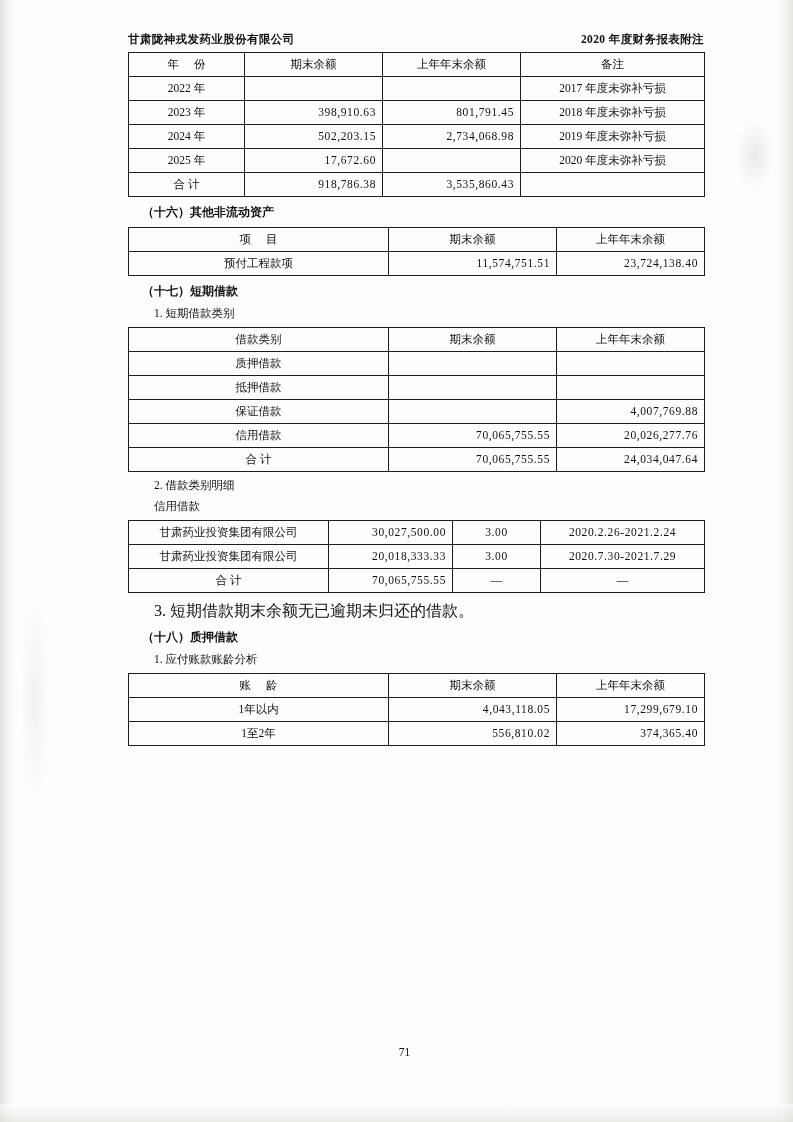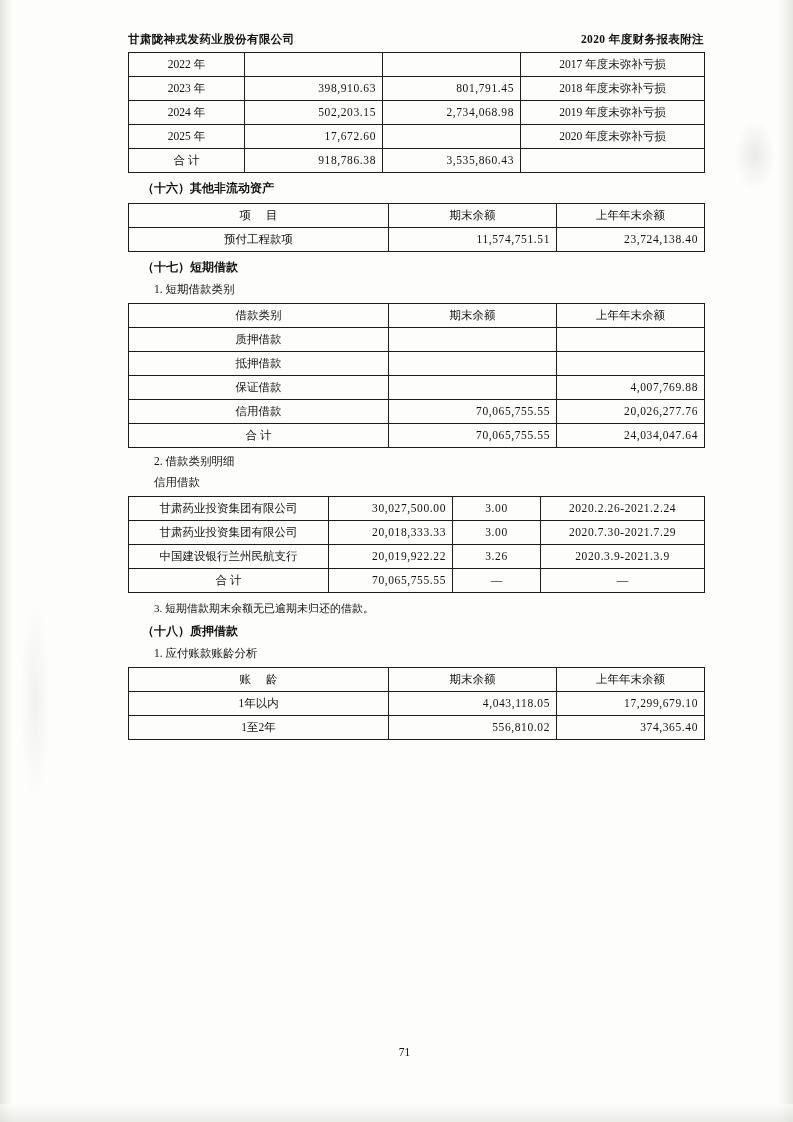--- a/index.html
+++ b/index.html
@@ -92,21 +92,21 @@
   .section-title {
     font-size: 12px;
     margin: 7px 0 6px 14px;
     font-weight: 700;
   }
   .sub-title {
     font-size: 11.5px;
     margin: 6px 0 6px 26px;
   }
   .note-line {
-    font-size: 11px;
+    font-size: 16px;
     margin: 8px 0 4px 26px;
   }
   .tbl-wrap { margin-top: 2px; }
   .page-number {
     position: absolute;
     top: 1046px;
     left: 0;
     width: 793px;
     text-align: center;
     font-size: 11.5px;
@@ -141,20 +141,26 @@
 
     <div class="tbl-wrap">
       <table class="ftable">
         <colgroup>
           <col style="width:116px">
           <col style="width:138px">
           <col style="width:138px">
           <col style="width:184px">
         </colgroup>
         <tbody>
+            <tr>
+          <td class="c spread">年  份</td>
+          <td class="c">期末余额</td>
+          <td class="c">上年年末余额</td>
+          <td class="c">备注</td>
+        </tr>
         <tr>
           <td class="l">2022 年</td>
           <td class="r num"></td>
           <td class="r num"></td>
           <td class="l">2017 年度未弥补亏损</td>
         </tr>
         <tr>
           <td class="l">2023 年</td>
           <td class="r num">398,910.63</td>
           <td class="r num">801,791.45</td>
@@ -269,26 +275,20 @@
           <td class="c num">3.00</td>
           <td class="c num">2020.2.26-2021.2.24</td>
         </tr>
         <tr>
           <td class="l">甘肃药业投资集团有限公司</td>
           <td class="r num">20,018,333.33</td>
           <td class="c num">3.00</td>
           <td class="c num">2020.7.30-2021.7.29</td>
         </tr>
         <tr>
-          <td class="l">中国建设银行兰州民航支行</td>
-          <td class="r num">20,019,922.22</td>
-          <td class="c num">3.26</td>
-          <td class="c num">2020.3.9-2021.3.9</td>
-        </tr>
-        <tr>
           <td class="c">合    计</td>
           <td class="r num">70,065,755.55</td>
           <td class="c">—</td>
           <td class="c">—</td>
         </tr>
       </tbody>
         </table>
     </div>
 
     <div class="note-line">3. 短期借款期末余额无已逾期未归还的借款。</div>

